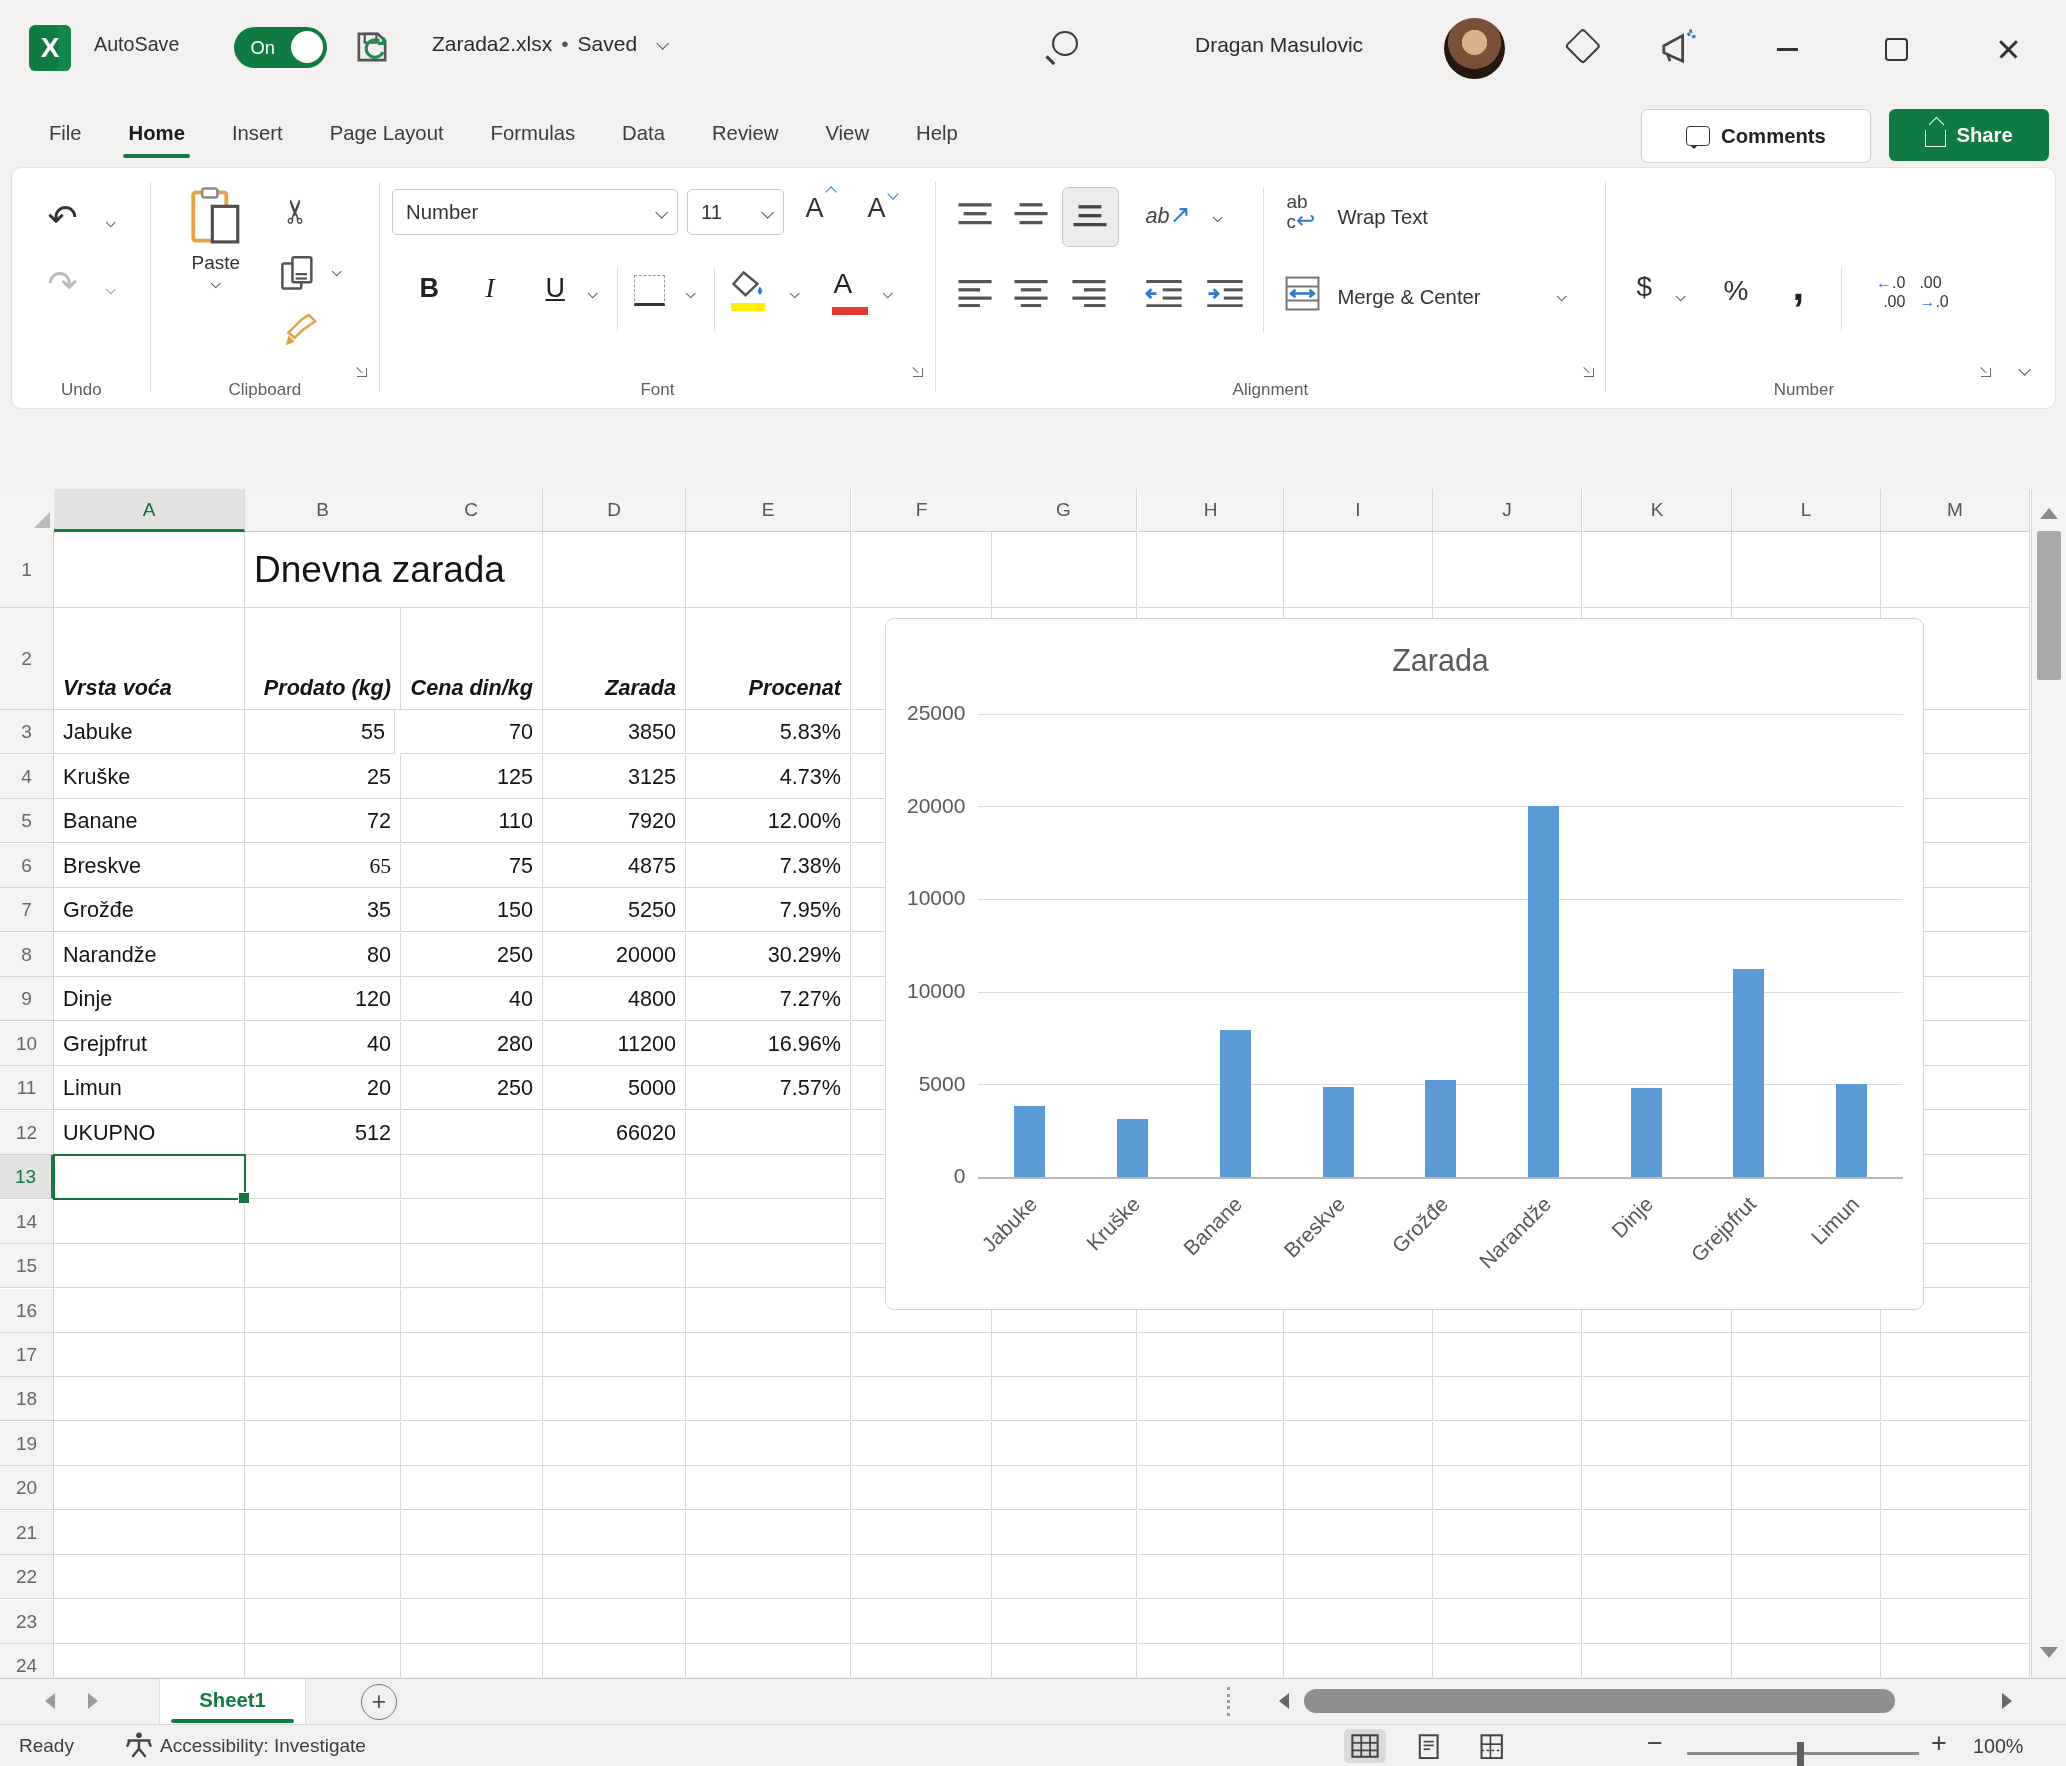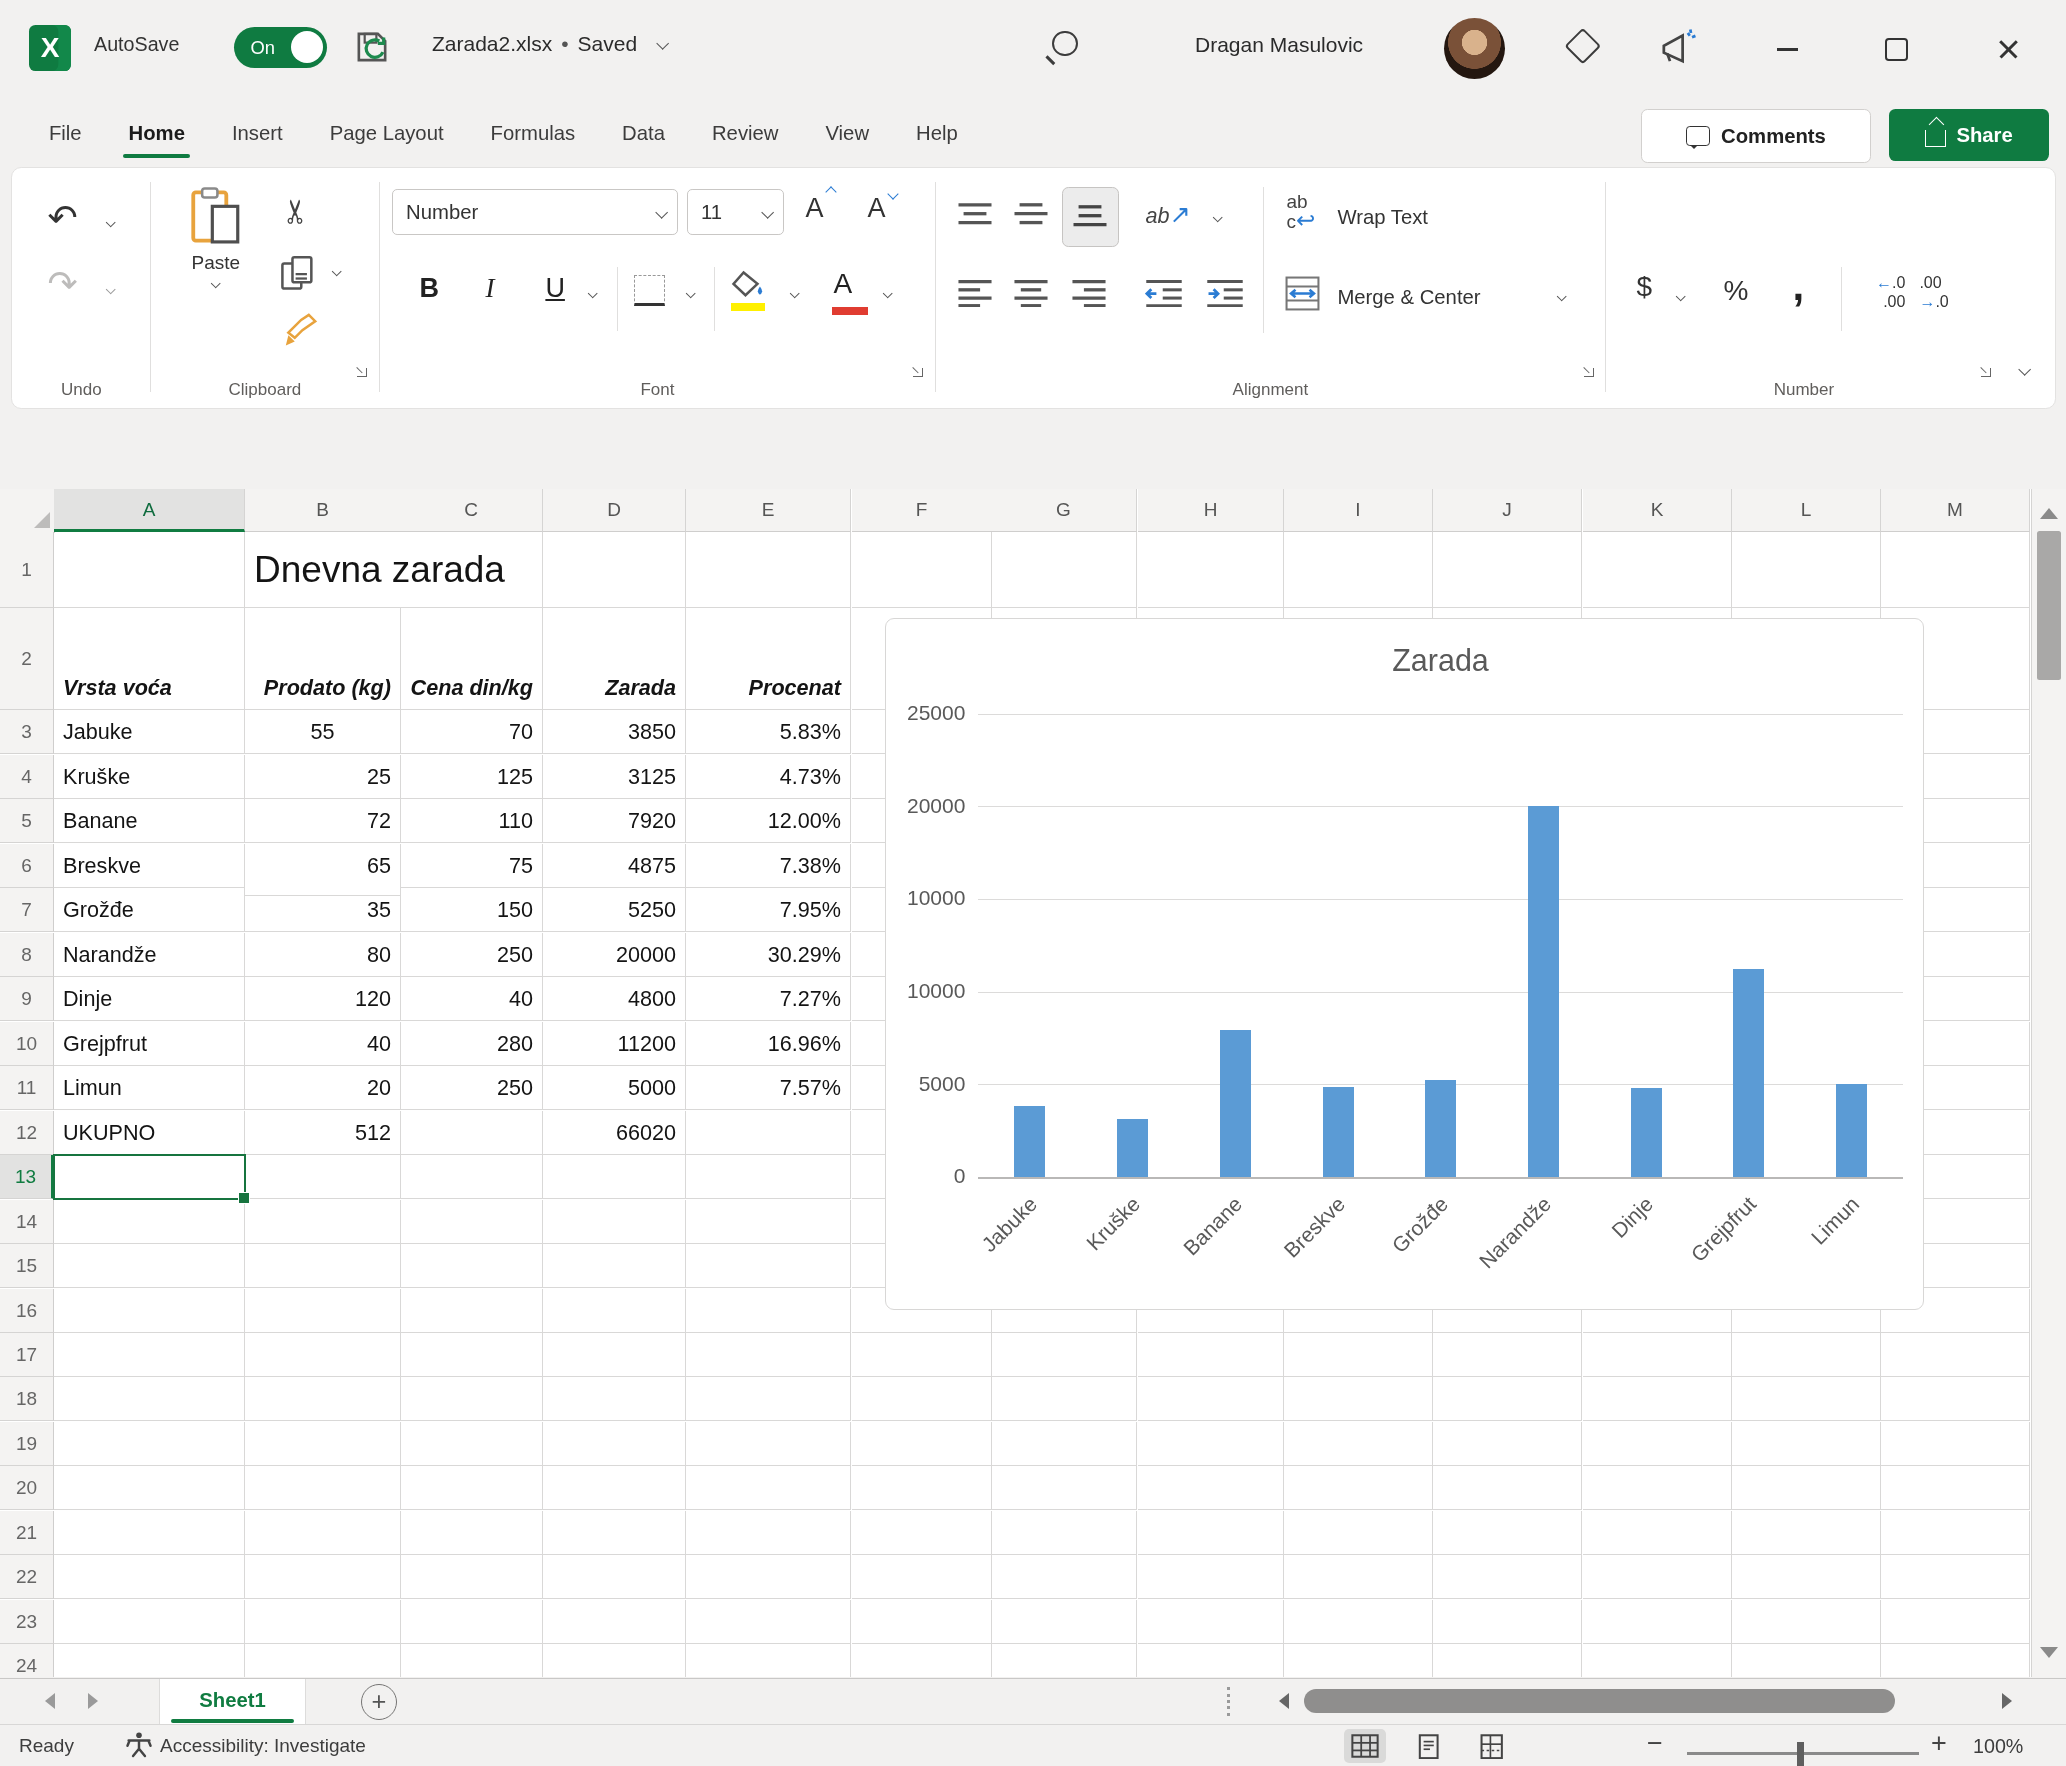--- a/index.html
+++ b/index.html
@@ -403,21 +403,21 @@
       <div class="cell hdr right" style="left: 686px; top: 119px; width: 165px; height: 102px;">Procenat</div>
       <div class="cell" style="left: 852px; top: 119px; width: 140px; height: 102px; line-height: 102px;"></div>
       <div class="cell" style="left: 991px; top: 119px; width: 146px; height: 102px; line-height: 102px;"></div>
       <div class="cell" style="left: 1138px; top: 119px; width: 146px; height: 102px; line-height: 102px;"></div>
       <div class="cell" style="left: 1284px; top: 119px; width: 149px; height: 102px; line-height: 102px;"></div>
       <div class="cell" style="left: 1433px; top: 119px; width: 149px; height: 102px; line-height: 102px;"></div>
       <div class="cell" style="left: 1583px; top: 119px; width: 149px; height: 102px; line-height: 102px;"></div>
       <div class="cell" style="left: 1732px; top: 119px; width: 149px; height: 102px; line-height: 102px;"></div>
       <div class="cell" style="left: 1881px; top: 119px; width: 149px; height: 102px; line-height: 102px;"></div>
       <div class="cell left" style="left: 54px; top: 221px; width: 191px; height: 44px; line-height: 44px;">Jabuke</div>
-      <div class="cell right num" style="left: 245px; top: 221px; width: 156px; height: 44px; line-height: 44px; text-align: center;">55</div>
+      <div class="cell right num" style="left: 239px; top: 221px; width: 156px; height: 44px; line-height: 44px;">55</div>
       <div class="cell right num" style="left: 400px; top: 221px; width: 143px; height: 44px; line-height: 44px;">70</div>
       <div class="cell right num" style="left: 543px; top: 221px; width: 143px; height: 44px; line-height: 44px;">3850</div>
       <div class="cell right num" style="left: 686px; top: 221px; width: 165px; height: 44px; line-height: 44px;">5.83%</div>
       <div class="cell" style="left: 852px; top: 221px; width: 140px; height: 44px; line-height: 44px;"></div>
       <div class="cell" style="left: 991px; top: 221px; width: 146px; height: 44px; line-height: 44px;"></div>
       <div class="cell" style="left: 1138px; top: 221px; width: 146px; height: 44px; line-height: 44px;"></div>
       <div class="cell" style="left: 1284px; top: 221px; width: 149px; height: 44px; line-height: 44px;"></div>
       <div class="cell" style="left: 1433px; top: 221px; width: 149px; height: 44px; line-height: 44px;"></div>
       <div class="cell" style="left: 1583px; top: 221px; width: 149px; height: 44px; line-height: 44px;"></div>
       <div class="cell" style="left: 1732px; top: 221px; width: 149px; height: 44px; line-height: 44px;"></div>
@@ -442,21 +442,21 @@
       <div class="cell right num" style="left: 686px; top: 310px; width: 165px; height: 44px; line-height: 44px;">12.00%</div>
       <div class="cell" style="left: 852px; top: 310px; width: 140px; height: 44px; line-height: 44px;"></div>
       <div class="cell" style="left: 991px; top: 310px; width: 146px; height: 44px; line-height: 44px;"></div>
       <div class="cell" style="left: 1138px; top: 310px; width: 146px; height: 44px; line-height: 44px;"></div>
       <div class="cell" style="left: 1284px; top: 310px; width: 149px; height: 44px; line-height: 44px;"></div>
       <div class="cell" style="left: 1433px; top: 310px; width: 149px; height: 44px; line-height: 44px;"></div>
       <div class="cell" style="left: 1583px; top: 310px; width: 149px; height: 44px; line-height: 44px;"></div>
       <div class="cell" style="left: 1732px; top: 310px; width: 149px; height: 44px; line-height: 44px;"></div>
       <div class="cell" style="left: 1881px; top: 310px; width: 149px; height: 44px; line-height: 44px;"></div>
       <div class="cell left" style="left: 54px; top: 355px; width: 191px; height: 44px; line-height: 44px;">Breskve</div>
-      <div class="cell right num" style="left: 245px; top: 355px; width: 156px; height: 52px; line-height: 44px;">65</div>
+      <div class="cell right num" style="left: 245px; top: 355px; width: 156px; height: 44px; line-height: 44px; font-family: Liberation Serif, serif;">65</div>
       <div class="cell right num" style="left: 400px; top: 355px; width: 143px; height: 44px; line-height: 44px;">75</div>
       <div class="cell right num" style="left: 543px; top: 355px; width: 143px; height: 44px; line-height: 44px;">4875</div>
       <div class="cell right num" style="left: 686px; top: 355px; width: 165px; height: 44px; line-height: 44px;">7.38%</div>
       <div class="cell" style="left: 852px; top: 355px; width: 140px; height: 44px; line-height: 44px;"></div>
       <div class="cell" style="left: 991px; top: 355px; width: 146px; height: 44px; line-height: 44px;"></div>
       <div class="cell" style="left: 1138px; top: 355px; width: 146px; height: 44px; line-height: 44px;"></div>
       <div class="cell" style="left: 1284px; top: 355px; width: 149px; height: 44px; line-height: 44px;"></div>
       <div class="cell" style="left: 1433px; top: 355px; width: 149px; height: 44px; line-height: 44px;"></div>
       <div class="cell" style="left: 1583px; top: 355px; width: 149px; height: 44px; line-height: 44px;"></div>
       <div class="cell" style="left: 1732px; top: 355px; width: 149px; height: 44px; line-height: 44px;"></div>

